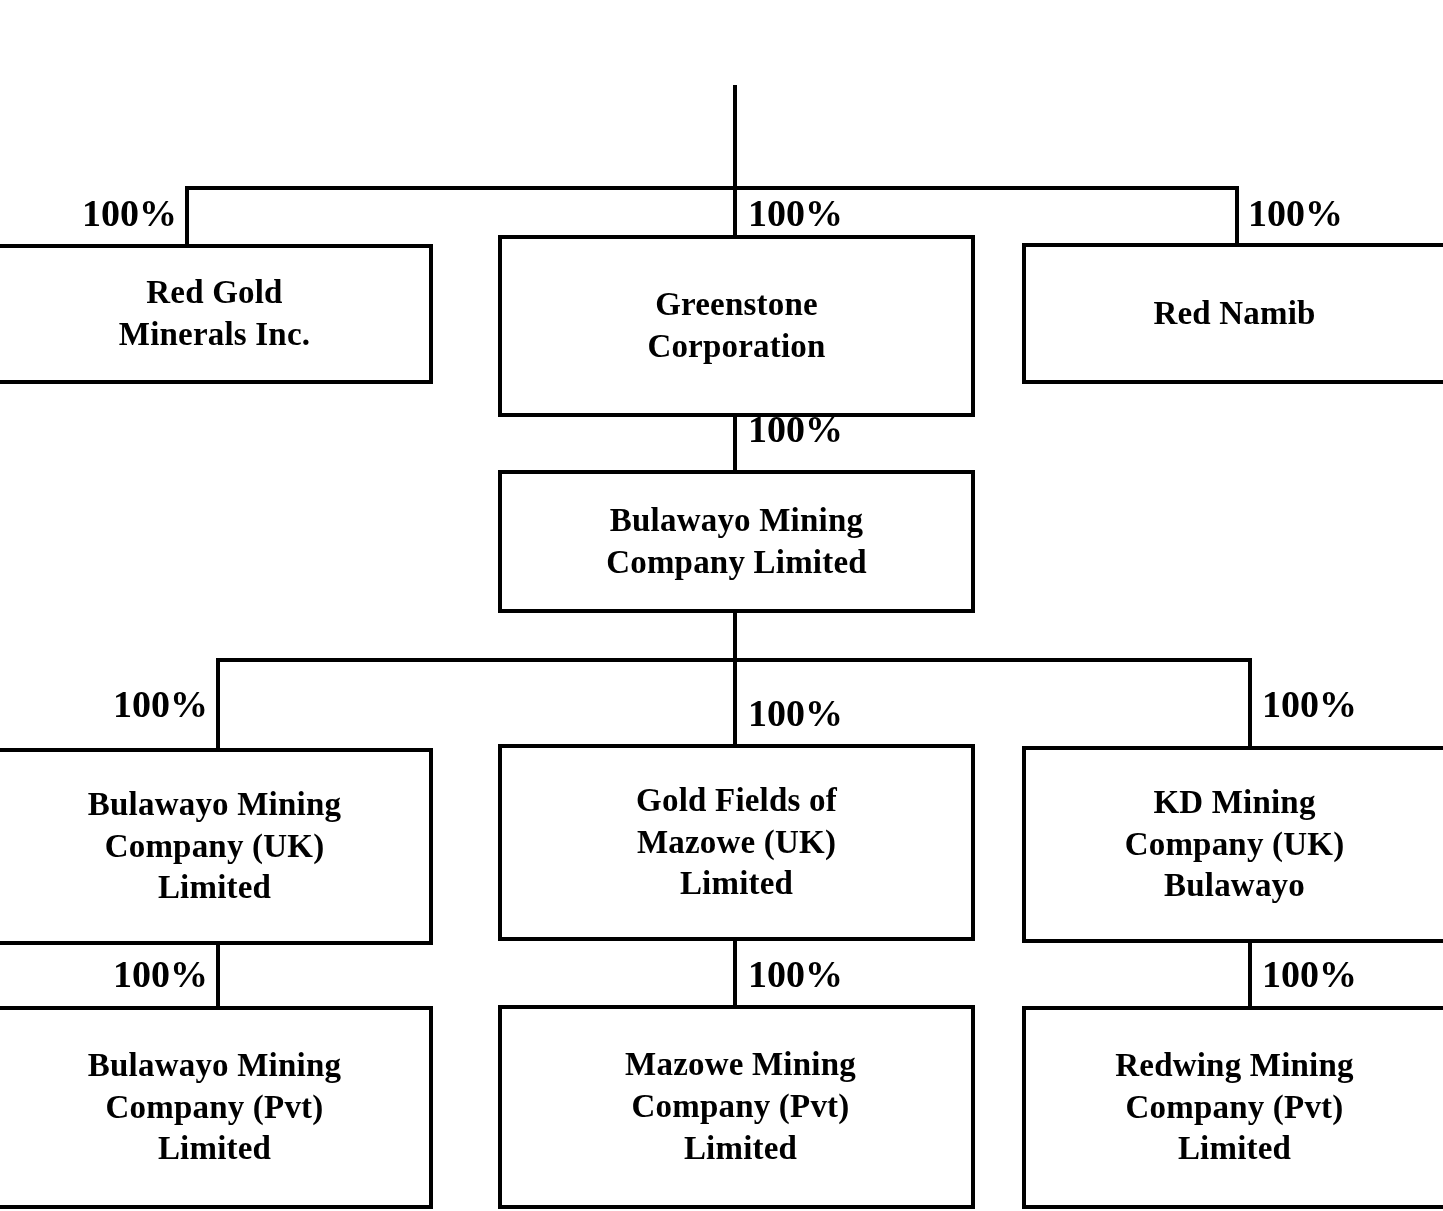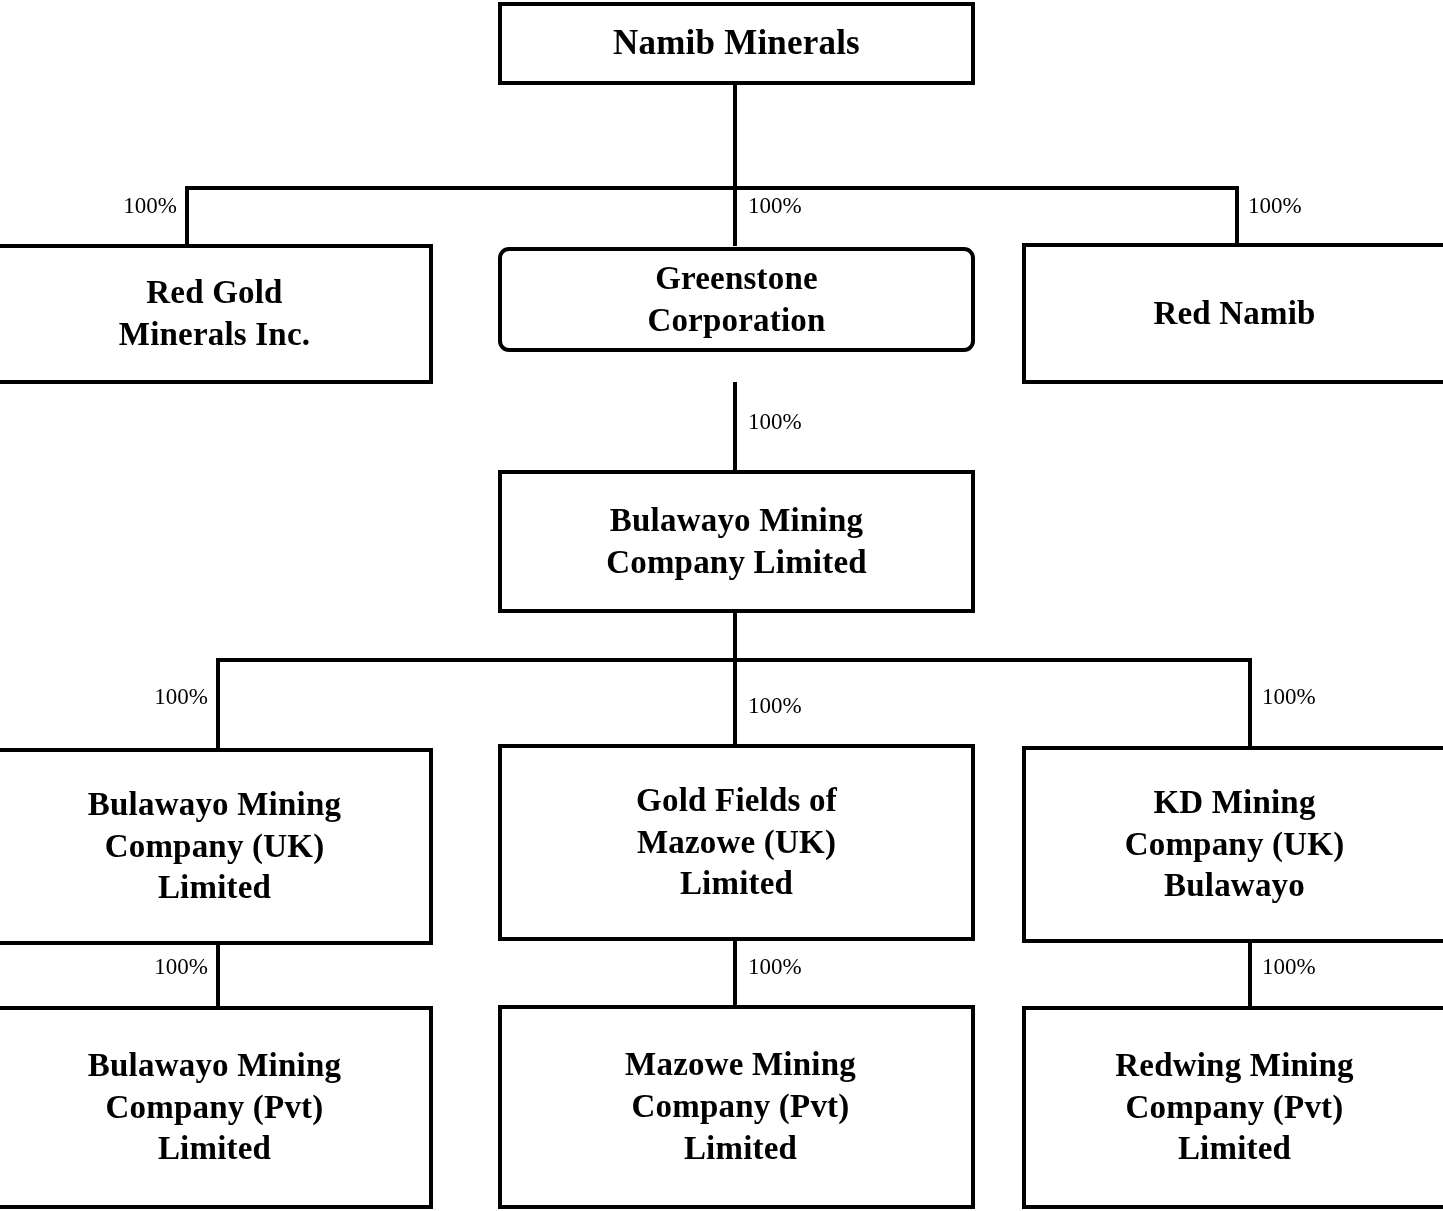--- a/index.html
+++ b/index.html
@@ -39,61 +39,58 @@
     font-size: 35px;
   }
   .line {
     position: absolute;
     background: #000000;
     z-index: 2;
   }
   .pct {
     position: absolute;
     font-family: "Liberation Serif", "DejaVu Serif", serif;
-    font-weight: normal;
-    font-size: 23px;
+    font-weight: bold;
+    font-size: 38px;
     line-height: 1;
     color: #000000;
     white-space: nowrap;
     z-index: 6;
   }
   .pct.right-of {
     text-align: left;
   }
   .pct.left-of {
     text-align: right;
   }
 </style>
 </head>
 <body>
 
 <div id="chart">
 
-  <div class="node" style="left:498px; top:2px; width:477px; height:83px;">
-    <span class="node-label big">Namib Minerals</span>
-  </div>
 
   <div class="line" style="left:733px; top:85px; width:4px; height:104px;"></div>
 
   <div class="line" style="left:185px; top:186px; width:1054px; height:4px;"></div>
 
   <div class="line" style="left:185px; top:186px; width:4px; height:60px;"></div>
   <div class="line" style="left:733px; top:186px; width:4px; height:60px;"></div>
   <div class="line" style="left:1235px; top:186px; width:4px; height:60px;"></div>
 
   <span class="pct left-of" style="left:62px; top:194px; width:115px;">100%</span>
   <span class="pct right-of" style="left:748px; top:194px; width:130px;">100%</span>
   <span class="pct right-of" style="left:1248px; top:194px; width:130px;">100%</span>
 
   <div class="node" style="left:-4px; top:244px; width:437px; height:140px;">
     <span class="node-label">Red Gold
 Minerals Inc.</span>
   </div>
 
-  <div class="node" style="left:498px; top:247px; width:477px; height:105px;border-radius:11px;">
+  <div class="node" style="left:498px; top:235px; width:477px; height:182px;">
     <span class="node-label">Greenstone
 Corporation</span>
   </div>
 
   <div class="node" style="left:1022px; top:243px; width:425px; height:141px;">
     <span class="node-label">Red Namib</span>
   </div>
 
   <div class="line" style="left:733px; top:382px; width:4px; height:90px;"></div>
   <span class="pct right-of" style="left:748px; top:410px; width:130px;">100%</span>

